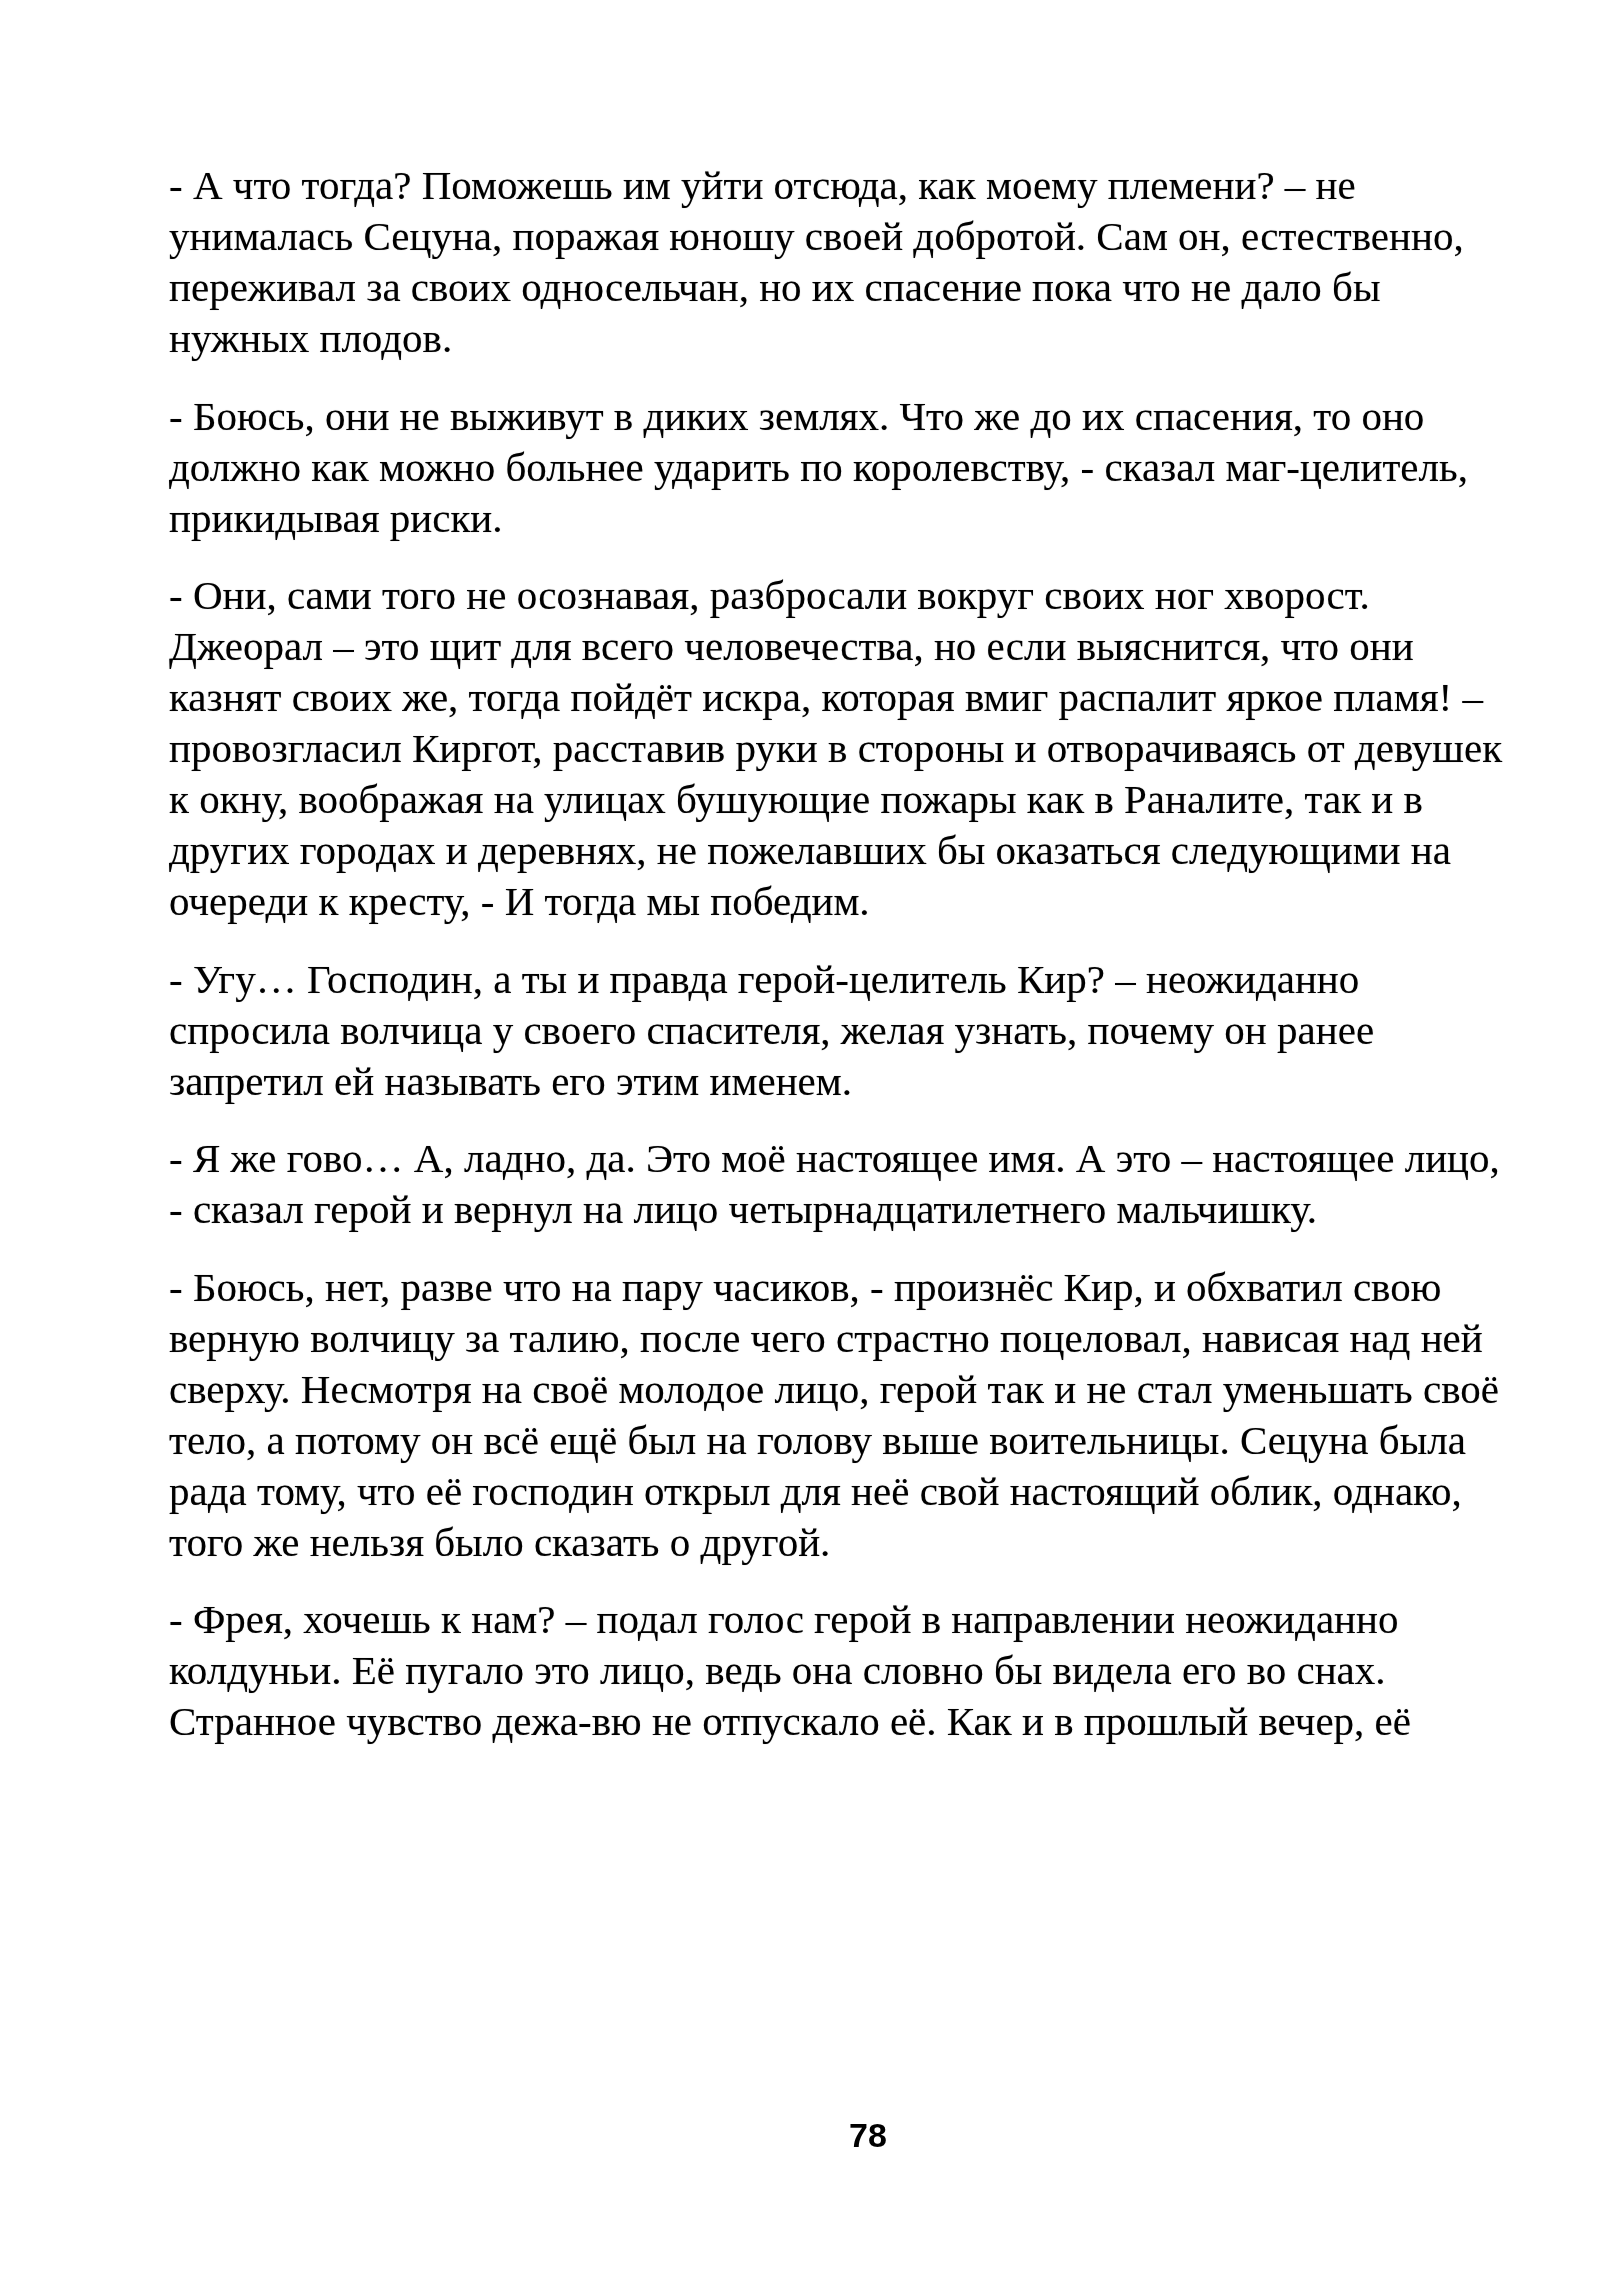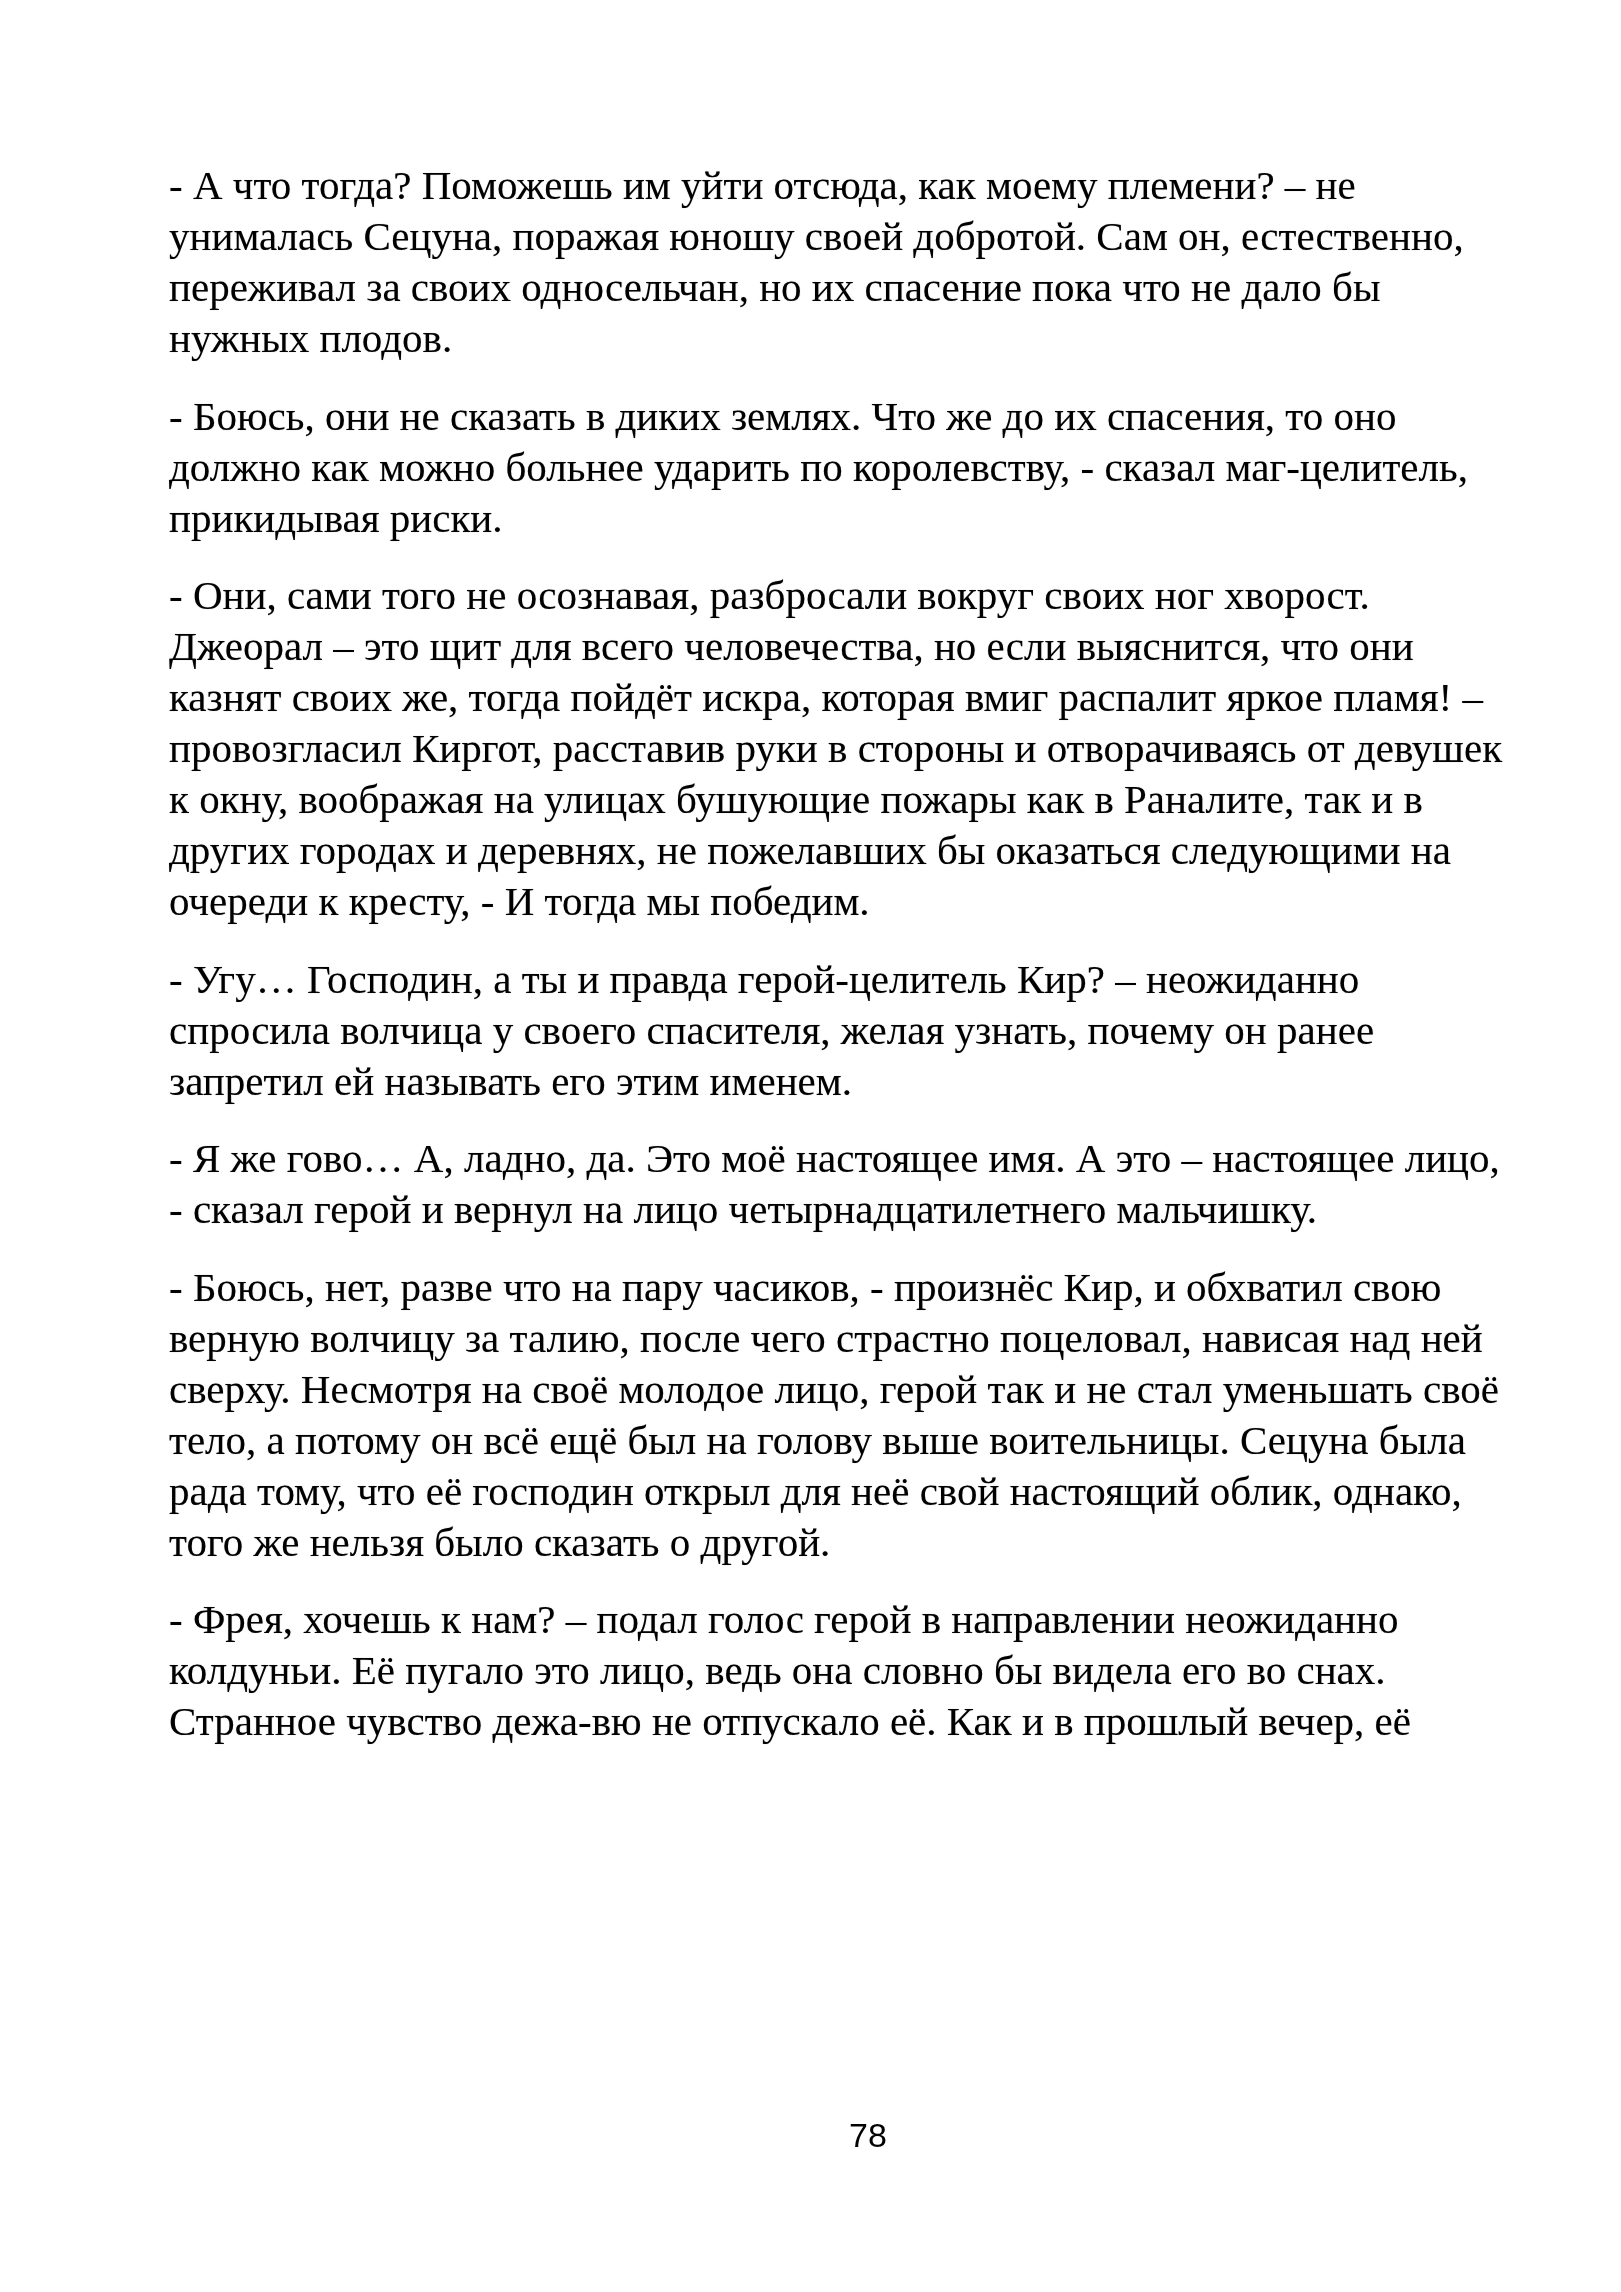--- a/index.html
+++ b/index.html
@@ -32,29 +32,30 @@
   }
   .page-number {
     position: absolute;
     top: 2117px;
     left: 868px;
     transform: translateX(-50%);
     font-family: "Liberation Sans", "DejaVu Sans", sans-serif;
     font-size: 34px;
     line-height: 1.1;
     color: #000000;
+    font-weight: bold;
   }
 </style>
 </head>
 <body>
 
 <div class="page">
   <div class="text-block">
     <p>- А что тогда? Поможешь им уйти отсюда, как моему племени? – не унималась Сецуна, поражая юношу своей добротой. Сам он, естественно, переживал за своих односельчан, но их спасение пока что не дало бы нужных плодов.</p>
-    <p>- Боюсь, они не сказать в диких землях. Что же до их спасения, то оно должно как можно больнее ударить по королевству, - сказал маг-целитель, прикидывая риски.</p>
+    <p>- Боюсь, они не выживут в диких землях. Что же до их спасения, то оно должно как можно больнее ударить по королевству, - сказал маг-целитель, прикидывая риски.</p>
     <p>- Они, сами того не осознавая, разбросали вокруг своих ног хворост. Джеорал – это щит для всего человечества, но если выяснится, что они казнят своих же, тогда пойдёт искра, которая вмиг распалит яркое пламя! – провозгласил Киргот, расставив руки в стороны и отворачиваясь от девушек к окну, воображая на улицах бушующие пожары как в Раналите, так и в других городах и деревнях, не пожелавших бы оказаться следующими на очереди к кресту, - И тогда мы победим.</p>
     <p>- Угу… Господин, а ты и правда герой-целитель Кир? – неожиданно спросила волчица у своего спасителя, желая узнать, почему он ранее запретил ей называть его этим именем.</p>
     <p>- Я же гово… А, ладно, да. Это моё настоящее имя. А это – настоящее лицо, - сказал герой и вернул на лицо четырнадцатилетнего мальчишку.</p>
     <p>- Боюсь, нет, разве что на пару часиков, - произнёс Кир, и обхватил свою верную волчицу за талию, после чего страстно поцеловал, нависая над ней сверху. Несмотря на своё молодое лицо, герой так и не стал уменьшать своё тело, а потому он всё ещё был на голову выше воительницы. Сецуна была рада тому, что её господин открыл для неё свой настоящий облик, однако, того же нельзя было сказать о другой.</p>
     <p>- Фрея, хочешь к нам? – подал голос герой в направлении неожиданно колдуньи. Её пугало это лицо, ведь она словно бы видела его во снах. Странное чувство дежа-вю не отпускало её. Как и в прошлый вечер, её</p>
   </div>
   <div class="page-number">78</div>
 </div>
 
 

